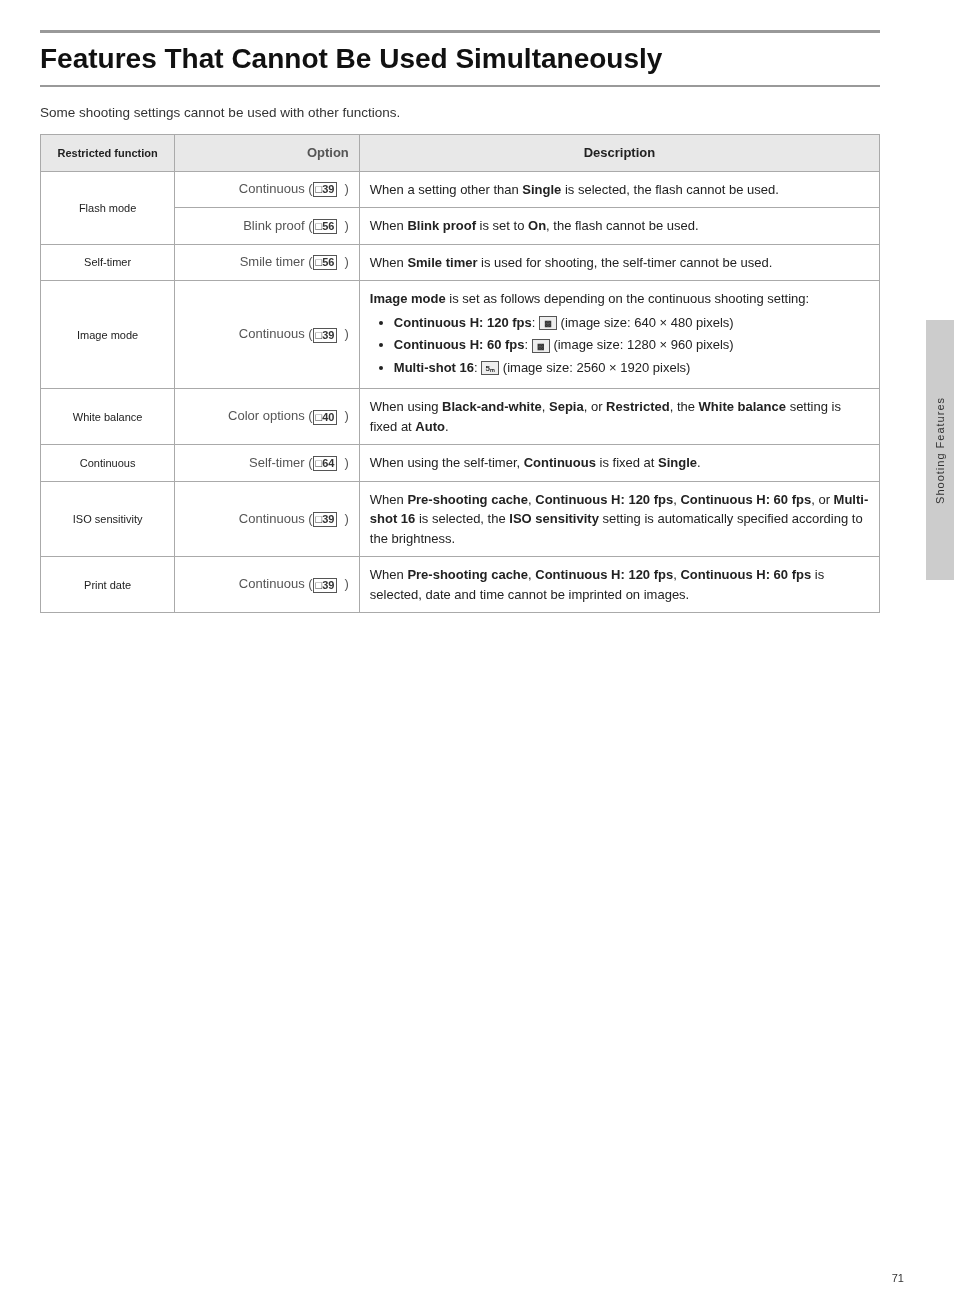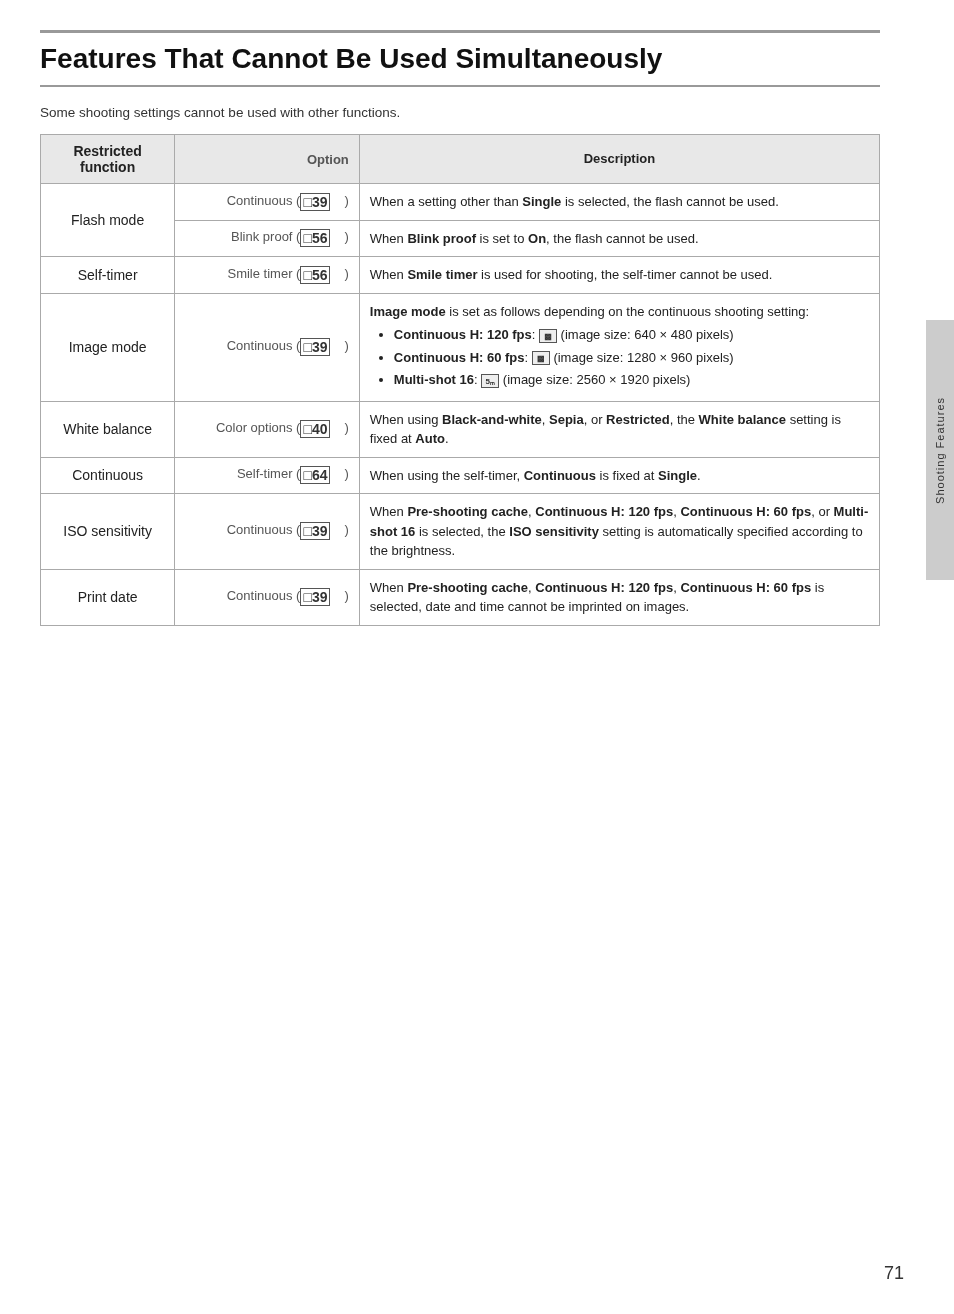--- a/index.html
+++ b/index.html
@@ -53,21 +53,21 @@
 
     tbody td {
       border: 1px solid #aaa;
       padding: 8px 10px;
       vertical-align: middle;
     }
 
     .col-restricted {
       width: 16%;
       text-align: center;
-      font-size: 14px;
+      font-size: 11px;
     }
 
     .col-option {
       width: 22%;
       text-align: right;
       font-size: 13px;
       color: #555;
     }
 
     .col-description {
@@ -110,32 +110,32 @@
       transform: rotate(180deg);
       white-space: nowrap;
       letter-spacing: 1px;
     }
 
     
     .page-number {
       position: absolute;
       bottom: 30px;
       right: 50px;
-      font-size: 18px;
+      font-size: 11px;
       color: #333;
     }
 
     
     .ref-icon {
       display: inline-block;
       border: 1px solid #555;
-      font-size: 14px;
+      font-size: 11px;
       line-height: 1;
       padding: 1px 2px;
-      margin-right: 14px;
+      margin-right: 7px;
       font-weight: bold;
       color: #333;
       vertical-align: middle;
     }
 
     
     .img-icon {
       display: inline-block;
       width: 18px;
       height: 14px;

